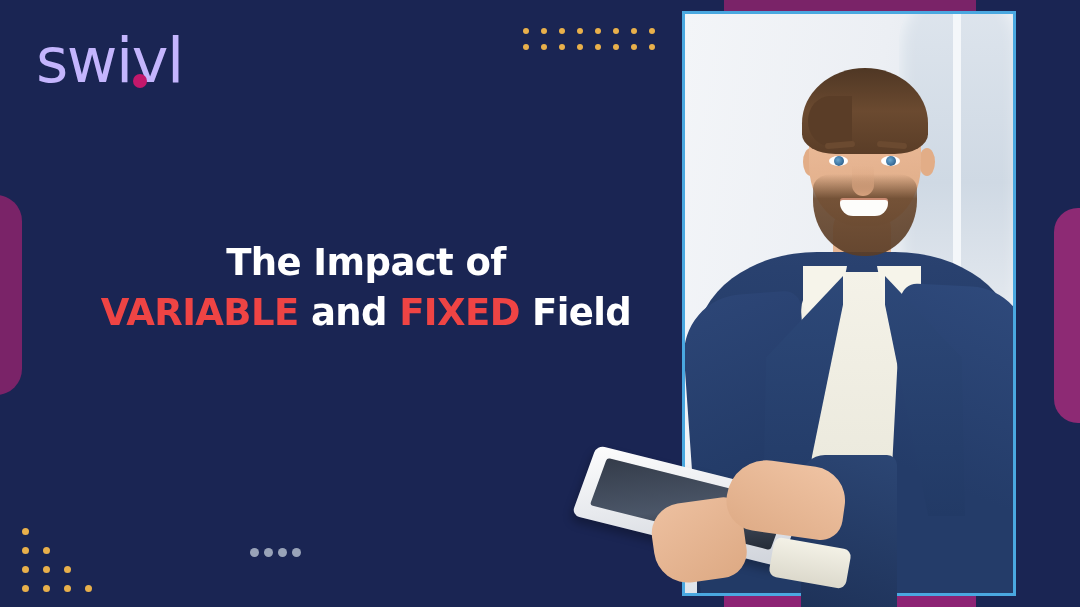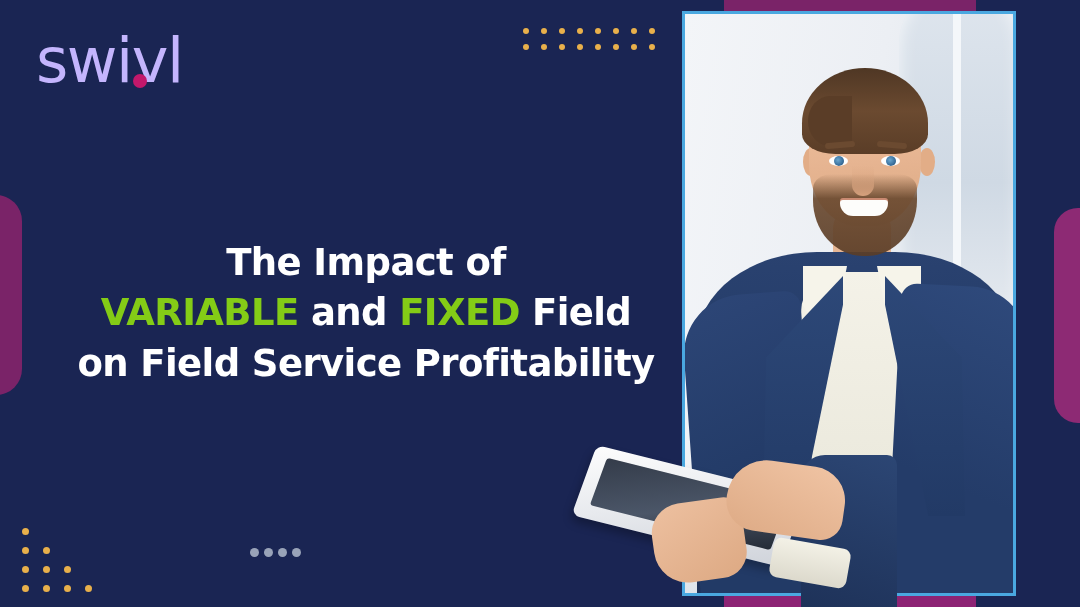--- a/index.html
+++ b/index.html
@@ -134,21 +134,21 @@
     color: #ffffff;
     font-family: "DejaVu Sans", sans-serif;
     font-size: 37px;
     font-weight: bold;
     line-height: 1.36;
     letter-spacing: -0.6px;
     text-align: center;
     margin-top: 36px;
   }
   .headline .hl {
-    color: #84cc16;
+    color: #ef4444;
   }
   .headline .line { display: block; white-space: nowrap; }
 
   
   .photo-frame {
     position: absolute;
     left: 682px;
     top: 11px;
     width: 334px;
     height: 585px;
@@ -465,21 +465,20 @@
   </div>
 
   <div class="logo">
     <span class="logo-word">swivl</span>
     <span class="logo-dot"></span>
   </div>
 
   <h1 class="headline">
     <span class="line">The Impact of</span>
     <span class="line"><span class="hl">VARIABLE</span><span> and </span><span class="hl">FIXED</span><span> Field</span></span>
-    <span class="line">on Field Service Profitability</span>
   </h1>
 
   <div class="photo-frame">
     <div class="photo-inner">
       <div class="wall"></div>
       <div class="window-pane"></div>
       <div class="window-mullion"></div>
       <div class="floor"></div>
 
       <div class="person">

